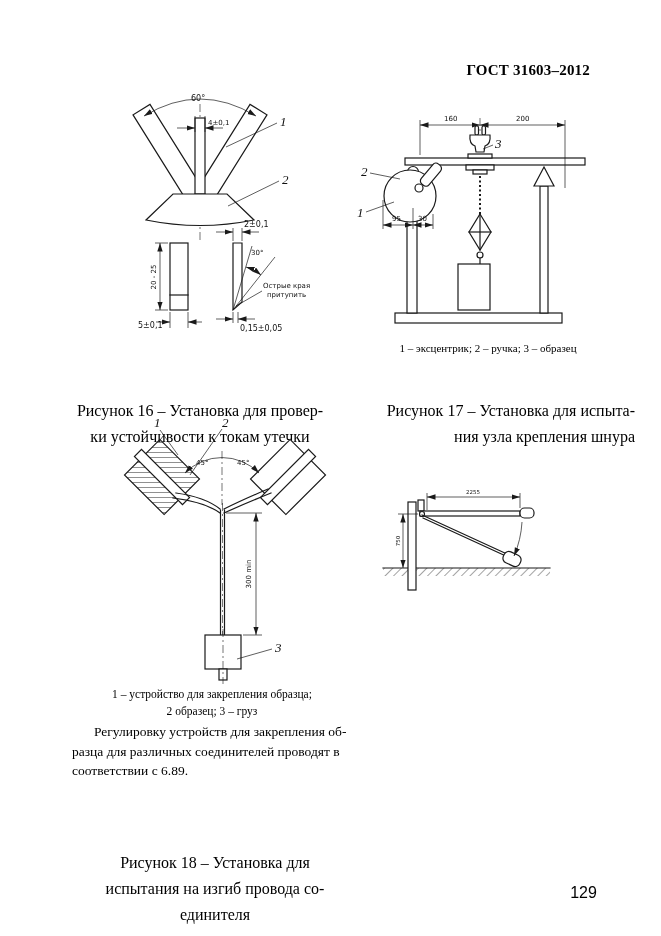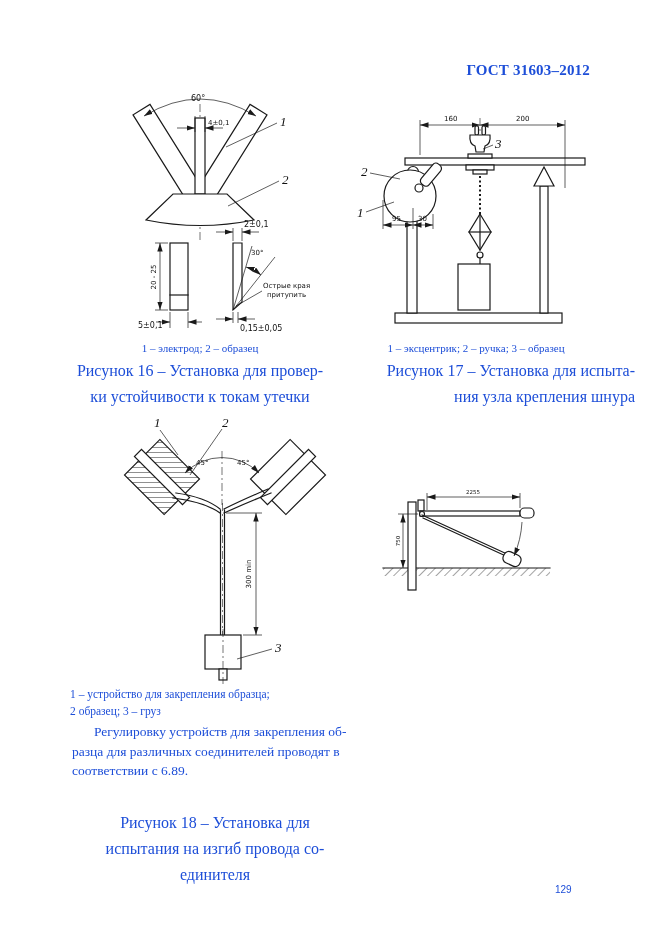--- a/index.html
+++ b/index.html
@@ -1,24 +1,24 @@
 <!DOCTYPE html>
 <html><head>
 <meta charset="utf-8">
 <style>
   html,body{margin:0;padding:0;background:#e8e8e8;}
   .page{position:relative;width:661px;height:936px;background:#ffffff;
-        font-family:"Liberation Serif",serif;color:#1d4ed8;overflow:hidden;}
+        font-family:"Liberation Serif",serif;color:#000000;overflow:hidden;}
   .abs{position:absolute;}
   .header{font-weight:bold;font-size:15px;letter-spacing:0.2px;}
-  .caption{white-space:pre-line;text-align:center;font-size:16px;line-height:26px;}
+  .caption{white-space:pre-line;text-align:center;font-size:16px;line-height:26px;margin-top:40px;}
   .legend{white-space:pre-line;text-align:center;font-size:11px;}
-  .legend2{white-space:pre-line;font-size:11.5px;line-height:17px;}
+  .legend2{white-space:pre-line;text-align:center;font-size:11.5px;line-height:17px;}
   .note{white-space:pre-line;text-align:left;font-size:13.5px;line-height:19.5px;text-indent:22px;}
-  .pagenum{font-family:"Liberation Sans",sans-serif;font-size:10px;text-align:left;}
+  .pagenum{font-family:"Liberation Sans",sans-serif;font-size:16px;text-align:center;}
   svg{overflow:visible;}
   svg .st{stroke:#1a1a1a;stroke-width:1.2;fill:none;stroke-linecap:square;}
   svg .stf{stroke:#1a1a1a;stroke-width:1.2;fill:#ffffff;}
   svg .thin{stroke:#1a1a1a;stroke-width:0.7;fill:none;}
   svg .cl{stroke:#1a1a1a;stroke-width:0.6;fill:none;stroke-dasharray:8 3 2 3;}
   svg .dot{stroke:#1a1a1a;stroke-width:2;fill:none;stroke-dasharray:2 2.5;}
   svg text{font-family:"DejaVu Sans",sans-serif;fill:#111;}
   svg text.dim{font-size:8px;}
   svg text.dimS{font-size:7px;}
   svg text.tiny{font-size:5.5px;}
@@ -160,25 +160,24 @@
       <line class="thin" x1="27" y1="104" x2="27" y2="133"></line>
       <line class="thin" x1="57" y1="112" x2="57" y2="133"></line>
       <line class="thin" x1="77" y1="118" x2="77" y2="133"></line>
       <line class="thin" x1="27" y1="129" x2="57" y2="129" marker-start="url(#arr)" marker-end="url(#arr)"></line>
       <line class="thin" x1="57" y1="129" x2="77" y2="129" marker-start="url(#arr)" marker-end="url(#arr)"></line>
       <text class="dimS" x="36" y="125">95</text>
       <text class="dimS" x="62" y="125">30</text>
     </g>
   </svg>
 
-  <div class="abs legend" style="left:58px;top:342px;width:284px;">1 – электрод; 2 – образец</div>
   <div class="abs caption" style="left:53px;top:358px;width:294px;">Рисунок 16 – Установка для провер-
 ки устойчивости к токам утечки</div>
 
-  <div class="abs legend" style="left:334px;top:342px;width:284px;text-align:center;">1 – эксцентрик; 2 – ручка; 3 – образец</div>
+  <div class="abs legend" style="left:346px;top:342px;width:284px;text-align:center;">1 – эксцентрик; 2 – ручка; 3 – образец</div>
   <div class="abs caption" style="left:341px;top:358px;width:294px;text-align:right;">Рисунок 17 – Установка для испыта-
 ния узла крепления шнура</div>
 
   
   <svg class="abs" style="left:110px;top:413px;" width="230" height="272" viewBox="0 0 230 272">
     <g>
       <g transform="translate(52,64) rotate(45)">
         <rect x="-28" y="-25" width="56" height="50" fill="url(#hatch)" stroke="#1a1a1a" stroke-width="1.2"></rect>
         <rect class="stf" x="-34" y="-5" width="68" height="10"></rect>
       </g>

